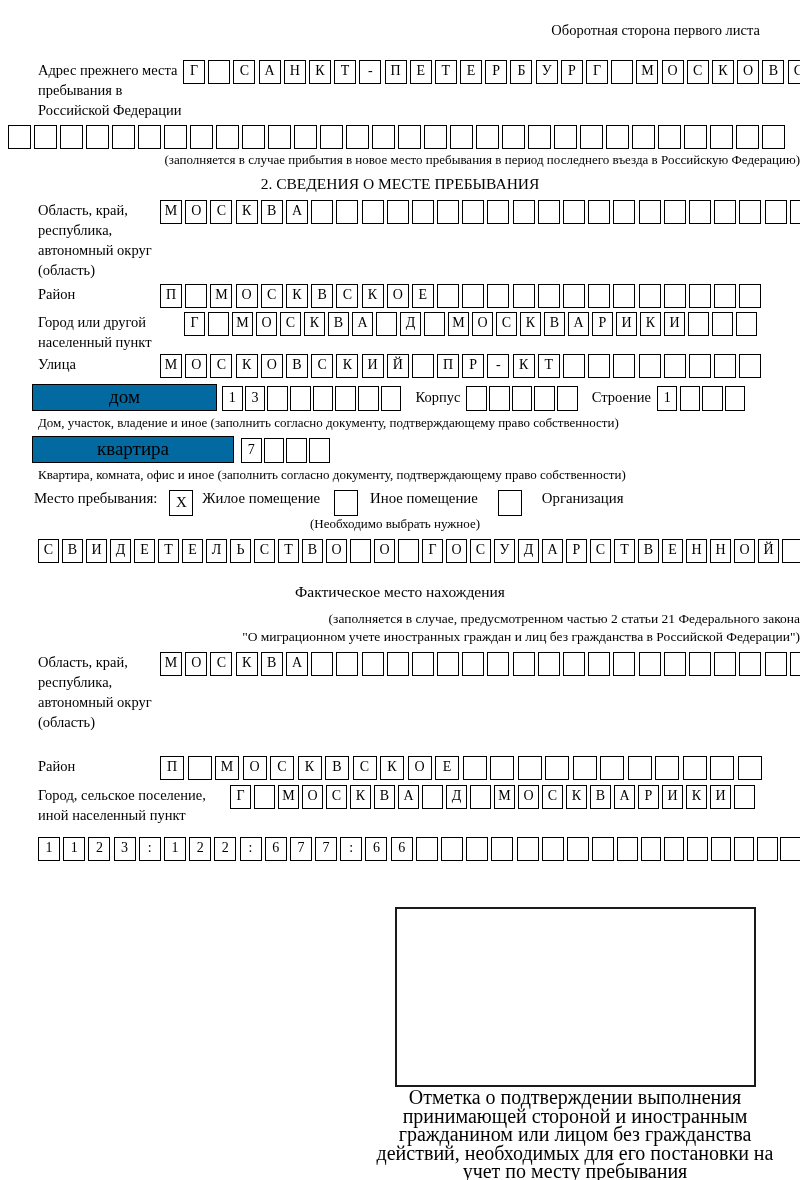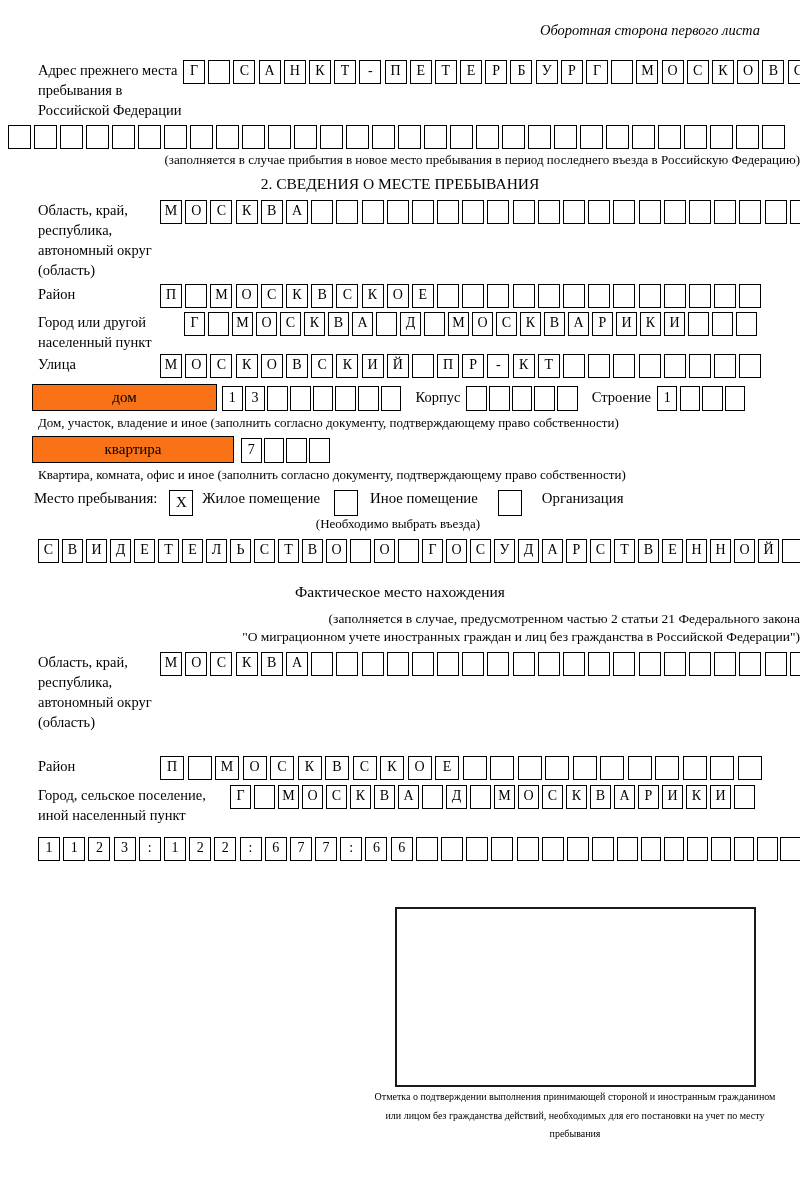--- a/index.html
+++ b/index.html
@@ -1,21 +1,21 @@
 <!DOCTYPE html>
 <html><head>
 <meta charset="utf-8">
 <style>
   html,body{margin:0;padding:0;background:#fff;}
   body{
     width:800px;height:1180px;position:relative;overflow:hidden;
     font-family:"Liberation Serif","DejaVu Serif",serif;color:#000;
     -webkit-font-smoothing:antialiased;
   }
-  .hdr-right{margin:22px 40px 0 0;text-align:right;font-size:14.5px;font-style:italic;}
+  .hdr-right{margin:22px 40px 0 0;text-align:right;font-size:14.5px;}
   .field{display:flex;align-items:flex-start;margin-left:38px;}
   .label{font-size:14.5px;line-height:20px;flex:none;}
   .lw145{width:145px;} .lw122{width:122px;} .lw146{width:146px;}
   .lw209{width:209px;} .lw190{width:190px;} .lw192{width:192px;}
   .cells-col{display:flex;flex-direction:row;}
   .cells-row{white-space:nowrap;height:24px;flex:none;}
   .cell{
     display:inline-block;box-sizing:border-box;width:22px;height:24px;
     border:1.6px solid #000;margin-right:3.2px;text-align:center;
     font-size:14px;line-height:20px;vertical-align:top;background:#fff;
@@ -23,39 +23,39 @@
   .row-p24 .cell{width:21px;margin-right:3px;}
   .row-p27 .cell{width:24px;margin-right:3.5px;}
   .row-p23 .cell{width:20.5px;margin-right:2.8px;}
   .row-full{margin:5px 0 0 8px;}
   .row-full .cell{width:23px;margin-right:3px;}
   .gap5{margin-bottom:5px;} .gap21{margin-bottom:21px;} .gap10{margin-bottom:10px;}
   .note-center{text-align:right;font-size:13px;line-height:16px;}
   .sec-title{text-align:center;font-weight:normal;font-size:15.5px;margin-top:7px;}
   .labelbox{
     box-sizing:border-box;border:1.6px solid #000;height:27px;
-    text-align:center;font-size:15px;line-height:24px;flex:none;background:#f97316;
+    text-align:center;font-size:19px;line-height:24px;flex:none;background:#0369a1;
   }
   .house-row{display:flex;align-items:center;margin-left:32px;margin-top:6px;height:27px;}
   .house-row .cell,.apt-row .cell{width:20.5px;height:25px;margin-right:2.2px;line-height:21px;}
   .inline-lbl{font-size:14.5px;margin:0 6px 0 12px;flex:none;text-align:center;}
   .apt-row{display:flex;align-items:center;margin-left:32px;margin-top:5px;height:27px;}
   .side-note{font-size:13px;margin:4px 0 0 38px;}
   .stay-row{display:flex;align-items:flex-start;margin:7px 0 0 34px;font-size:14.8px;}
   .chk{
     box-sizing:border-box;width:24px;height:26px;border:1.6px solid #000;
     text-align:center;font-size:15px;line-height:23px;flex:none;background:#fff;
   }
   .stamp-box{
     position:absolute;left:395px;top:907px;width:357px;height:176px;
     border:2px solid #1a1a1a;background:#fff;
   }
   .stamp-note{
     position:absolute;left:372px;top:1088px;width:406px;
-    text-align:center;font-size:10px;line-height:18.5px;
+    text-align:center;font-size:20px;line-height:18.5px;
   }
   .doc-cells .cells-row{margin-bottom:4px;}
 </style>
 </head>
 <body>
 
 <div class="hdr-right">Оборотная сторона первого листа</div>
 
 <div class="field" style="margin-top:21px;">
   <div class="label lw145">Адрес прежнего места пребывания в Российской Федерации</div>
@@ -119,21 +119,21 @@
   <span>Жилое помещение</span>
   <span style="width:14px;flex:none;"></span>
   <div class="chk"></div>
   <span style="width:12px;flex:none;"></span>
   <span>Иное помещение</span>
   <span style="width:20px;flex:none;"></span>
   <div class="chk"></div>
   <span style="width:20px;flex:none;"></span>
   <span>Организация</span>
 </div>
-<div style="width:300px;margin-left:180px;" class="note-center">(Необходимо выбрать въезда)</div>
+<div style="width:300px;margin-left:180px;" class="note-center">(Необходимо выбрать нужное)</div>
 
 <div class="field" style="margin-top:7px;">
   <div class="cells-col doc-cells">
     <div class="cells-row row-p24"><span class="cell">С</span><span class="cell">В</span><span class="cell">И</span><span class="cell">Д</span><span class="cell">Е</span><span class="cell">Т</span><span class="cell">Е</span><span class="cell">Л</span><span class="cell">Ь</span><span class="cell">С</span><span class="cell">Т</span><span class="cell">В</span><span class="cell">О</span><span class="cell"></span><span class="cell">О</span><span class="cell"></span><span class="cell">Г</span><span class="cell">О</span><span class="cell">С</span><span class="cell">У</span><span class="cell">Д</span></div>
     <div class="cells-row row-p24"><span class="cell">А</span><span class="cell">Р</span><span class="cell">С</span><span class="cell">Т</span><span class="cell">В</span><span class="cell">Е</span><span class="cell">Н</span><span class="cell">Н</span><span class="cell">О</span><span class="cell">Й</span><span class="cell"></span><span class="cell">Р</span><span class="cell">Е</span><span class="cell">Г</span><span class="cell">И</span><span class="cell">С</span><span class="cell">Т</span><span class="cell">Р</span><span class="cell">А</span><span class="cell">Ц</span><span class="cell">И</span></div>
     <div class="cells-row row-p24"><span class="cell">И</span><span class="cell"></span><span class="cell">П</span><span class="cell">Р</span><span class="cell">А</span><span class="cell">В</span><span class="cell">А</span><span class="cell"></span><span class="cell">№</span><span class="cell">0</span><span class="cell">0</span><span class="cell">-</span><span class="cell">0</span><span class="cell">0</span><span class="cell">-</span><span class="cell">0</span><span class="cell">0</span><span class="cell">/</span><span class="cell">0</span><span class="cell">0</span><span class="cell">0</span></div>
   </div>
 </div>
 
 <div class="sec-title" style="margin-top:16px;">Фактическое место нахождения</div>

